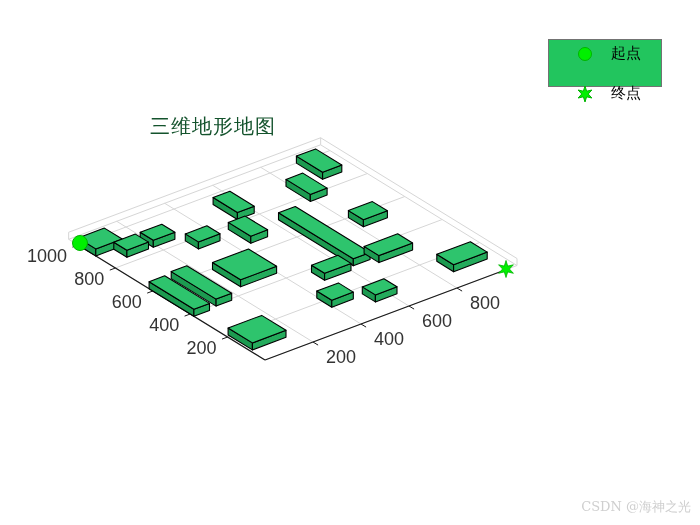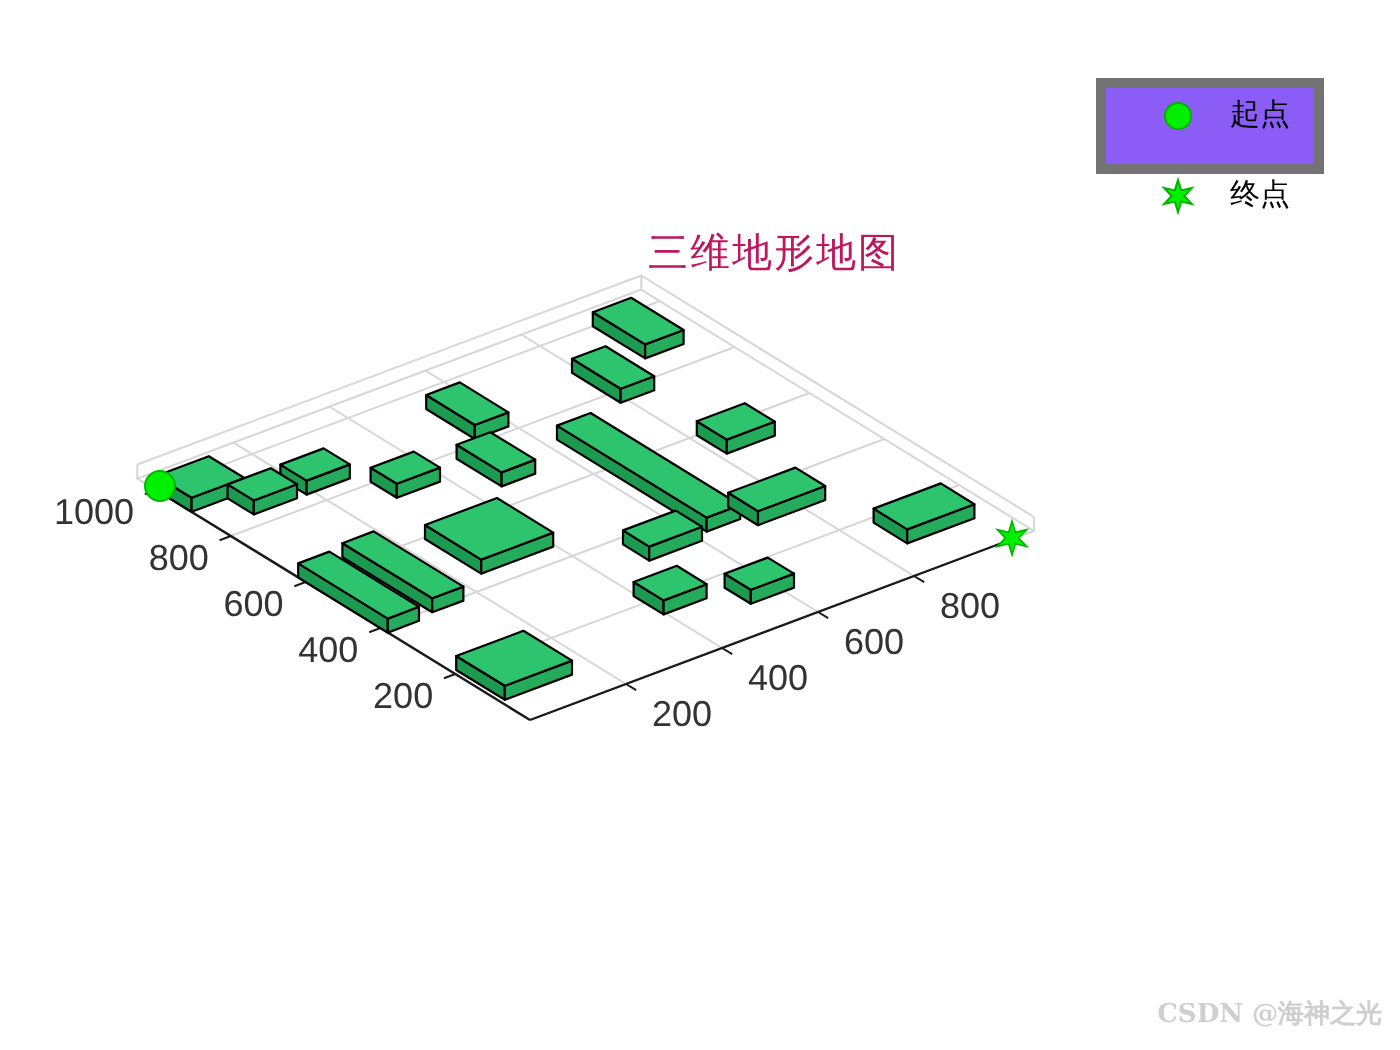--- a/index.html
+++ b/index.html
@@ -1,28 +1,28 @@
 <!DOCTYPE html>
 <html><head>
 <meta charset="utf-8">
 <style>
   html,body{margin:0;padding:0;background:#ffffff;}
   #figure{position:relative;width:700px;height:525px;background:#ffffff;overflow:hidden;
           font-family:"Liberation Sans","DejaVu Sans",sans-serif;}
   #plot{position:absolute;left:0;top:0;}
-  #title{position:absolute;left:150px;top:113px;width:300px;text-align:right;
-         font-family:"DejaVu Serif",serif;font-size:20px;color:#be185d;letter-spacing:1px;}
+  #title{position:absolute;left:150px;top:113px;width:300px;text-align:left;
+         font-family:"DejaVu Serif",serif;font-size:20px;color:#14532d;letter-spacing:1px;}
   #legend{position:absolute;left:548px;top:39px;width:114px;height:48px;
-          background:#8b5cf6;border:5px solid #737373;box-sizing:border-box;}
+          background:#22c55e;border:1px solid #737373;box-sizing:border-box;}
   .legend-row{position:absolute;left:0;width:100%;height:20px;}
   .legend-marker{position:absolute;left:26px;top:1px;width:20px;height:20px;}
   .legend-label{position:absolute;left:62px;top:1px;font-family:"DejaVu Serif",serif;
                 font-size:15px;color:#000;line-height:18px;}
   #watermark{position:absolute;right:9px;top:498px;font-size:13px;color:#cfcfcf;
-             font-family:"DejaVu Serif",serif;font-weight:bold;}
+             font-family:"DejaVu Serif",serif;}
   text.tick-label{font-family:"Liberation Sans","DejaVu Sans",sans-serif;font-size:18px;fill:#333333;}
 </style>
 </head>
 <body>
 
 <div id="figure">
 
   <svg id="plot" width="700" height="525" viewBox="0 0 700 525">
       <line x1="227.6" y1="337" x2="479.6" y2="242.5" stroke="#d6d6d6" stroke-width="1"></line>
       <line x1="190.2" y1="314" x2="442.2" y2="219.5" stroke="#d6d6d6" stroke-width="1"></line>

